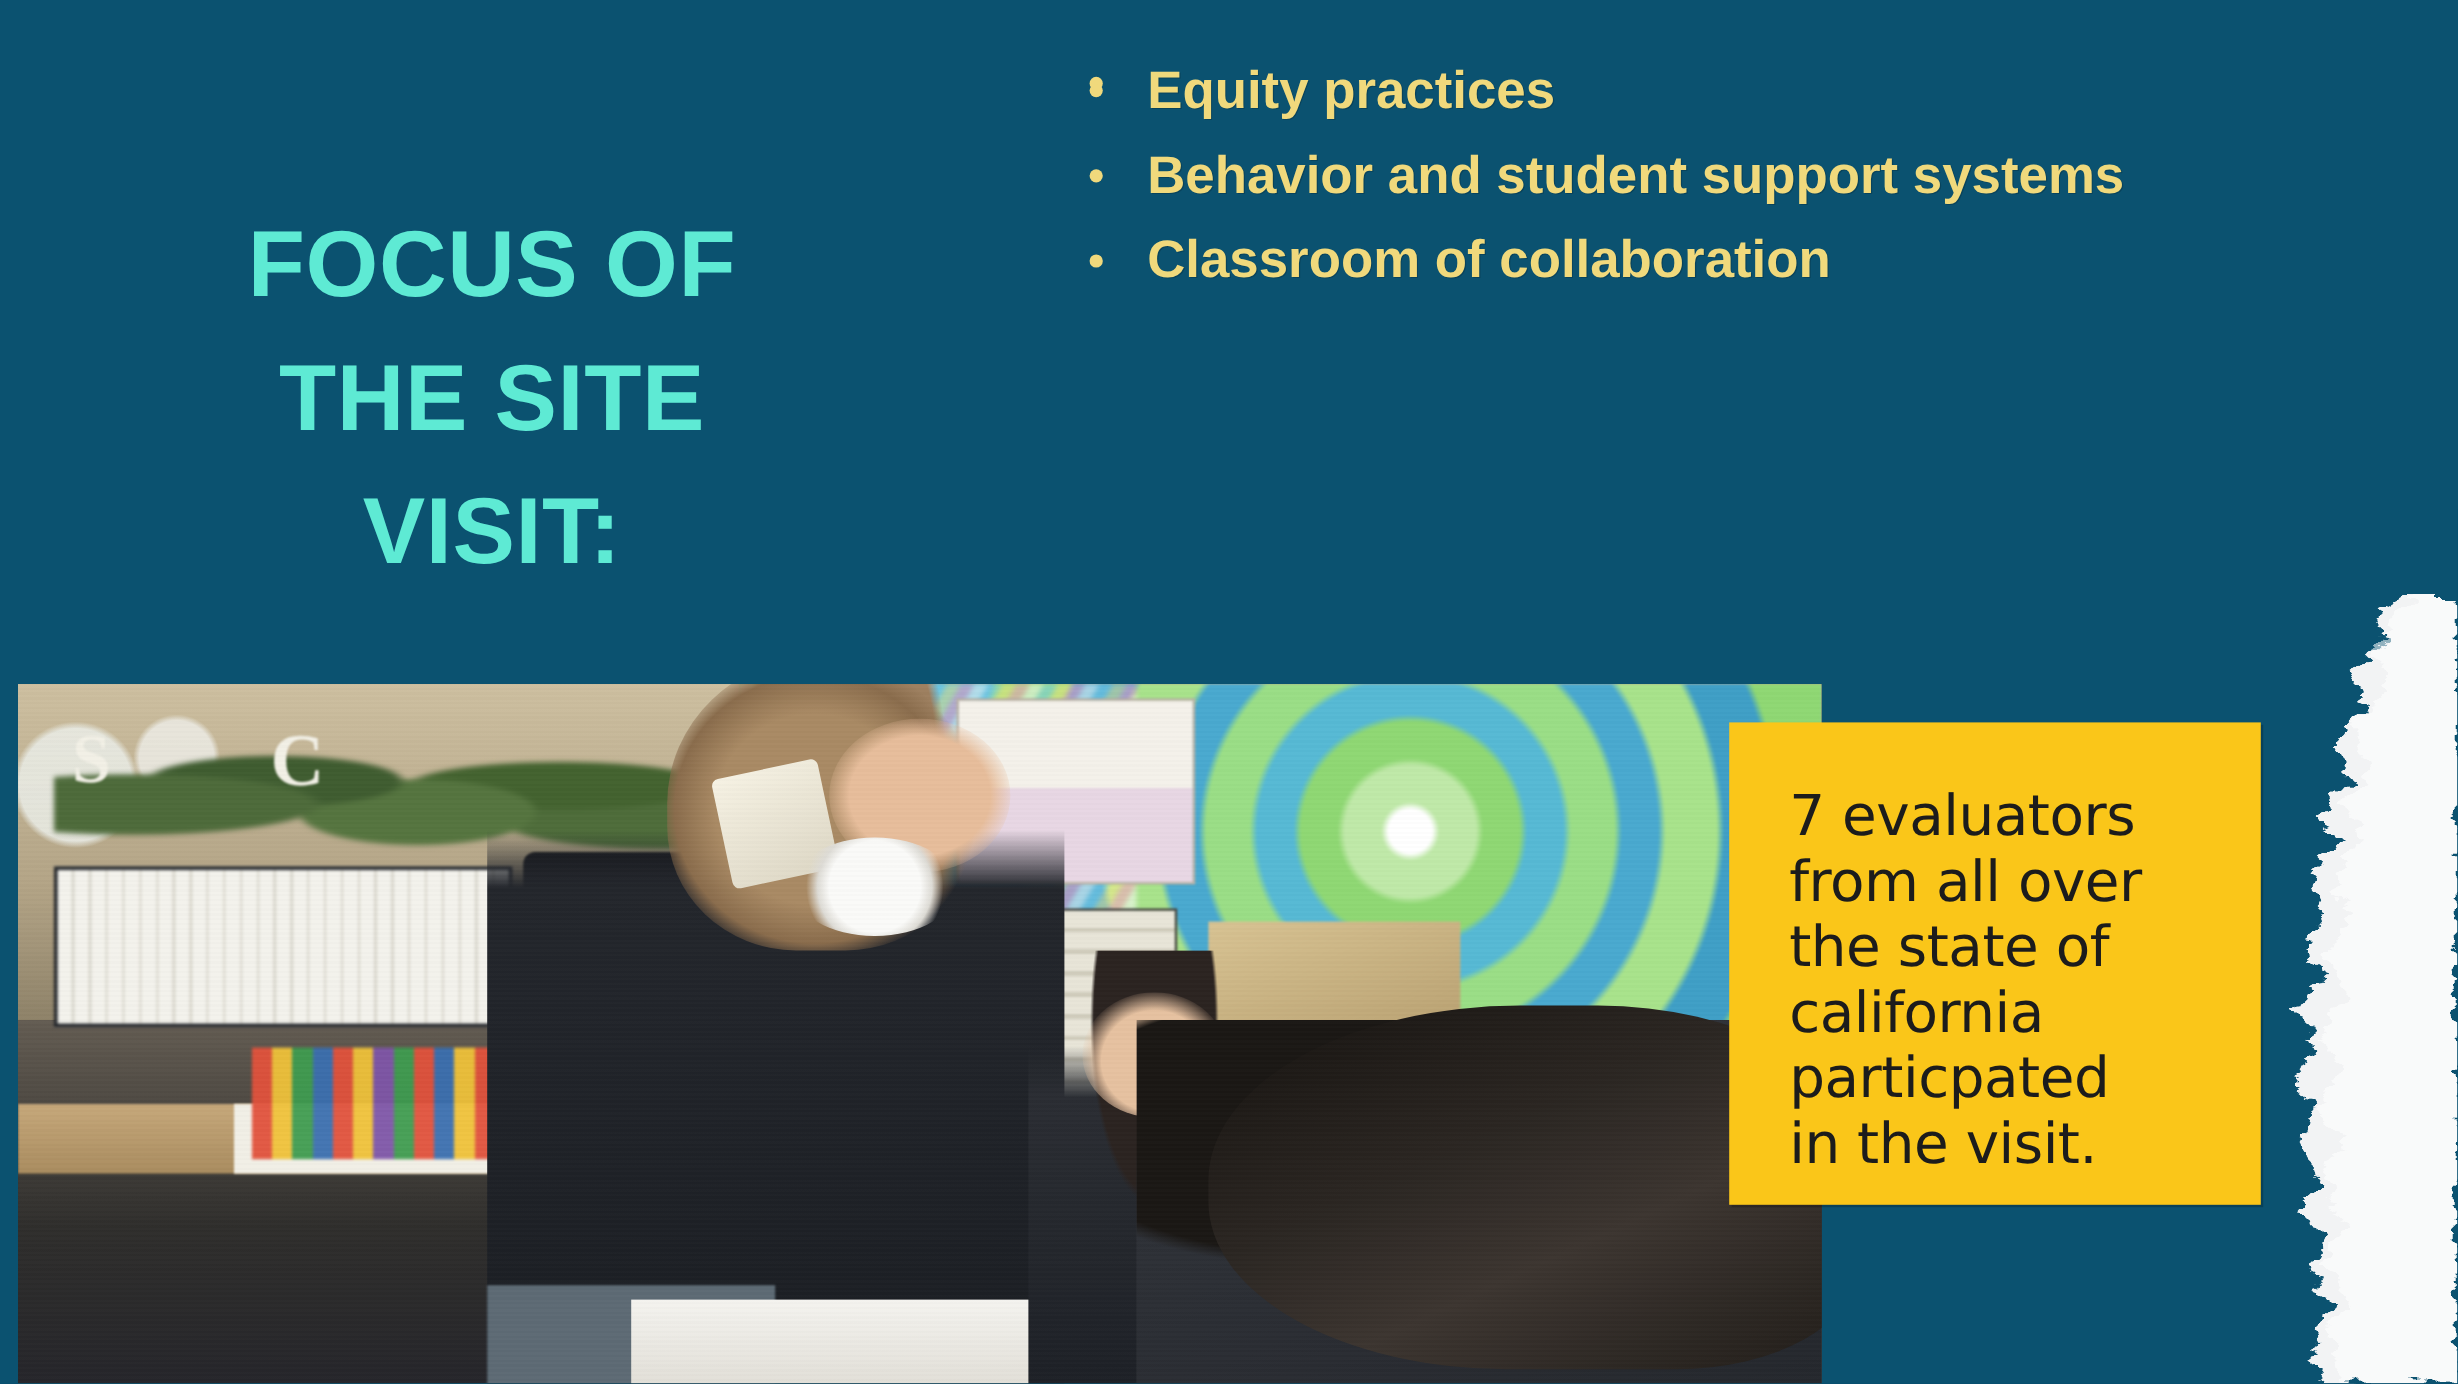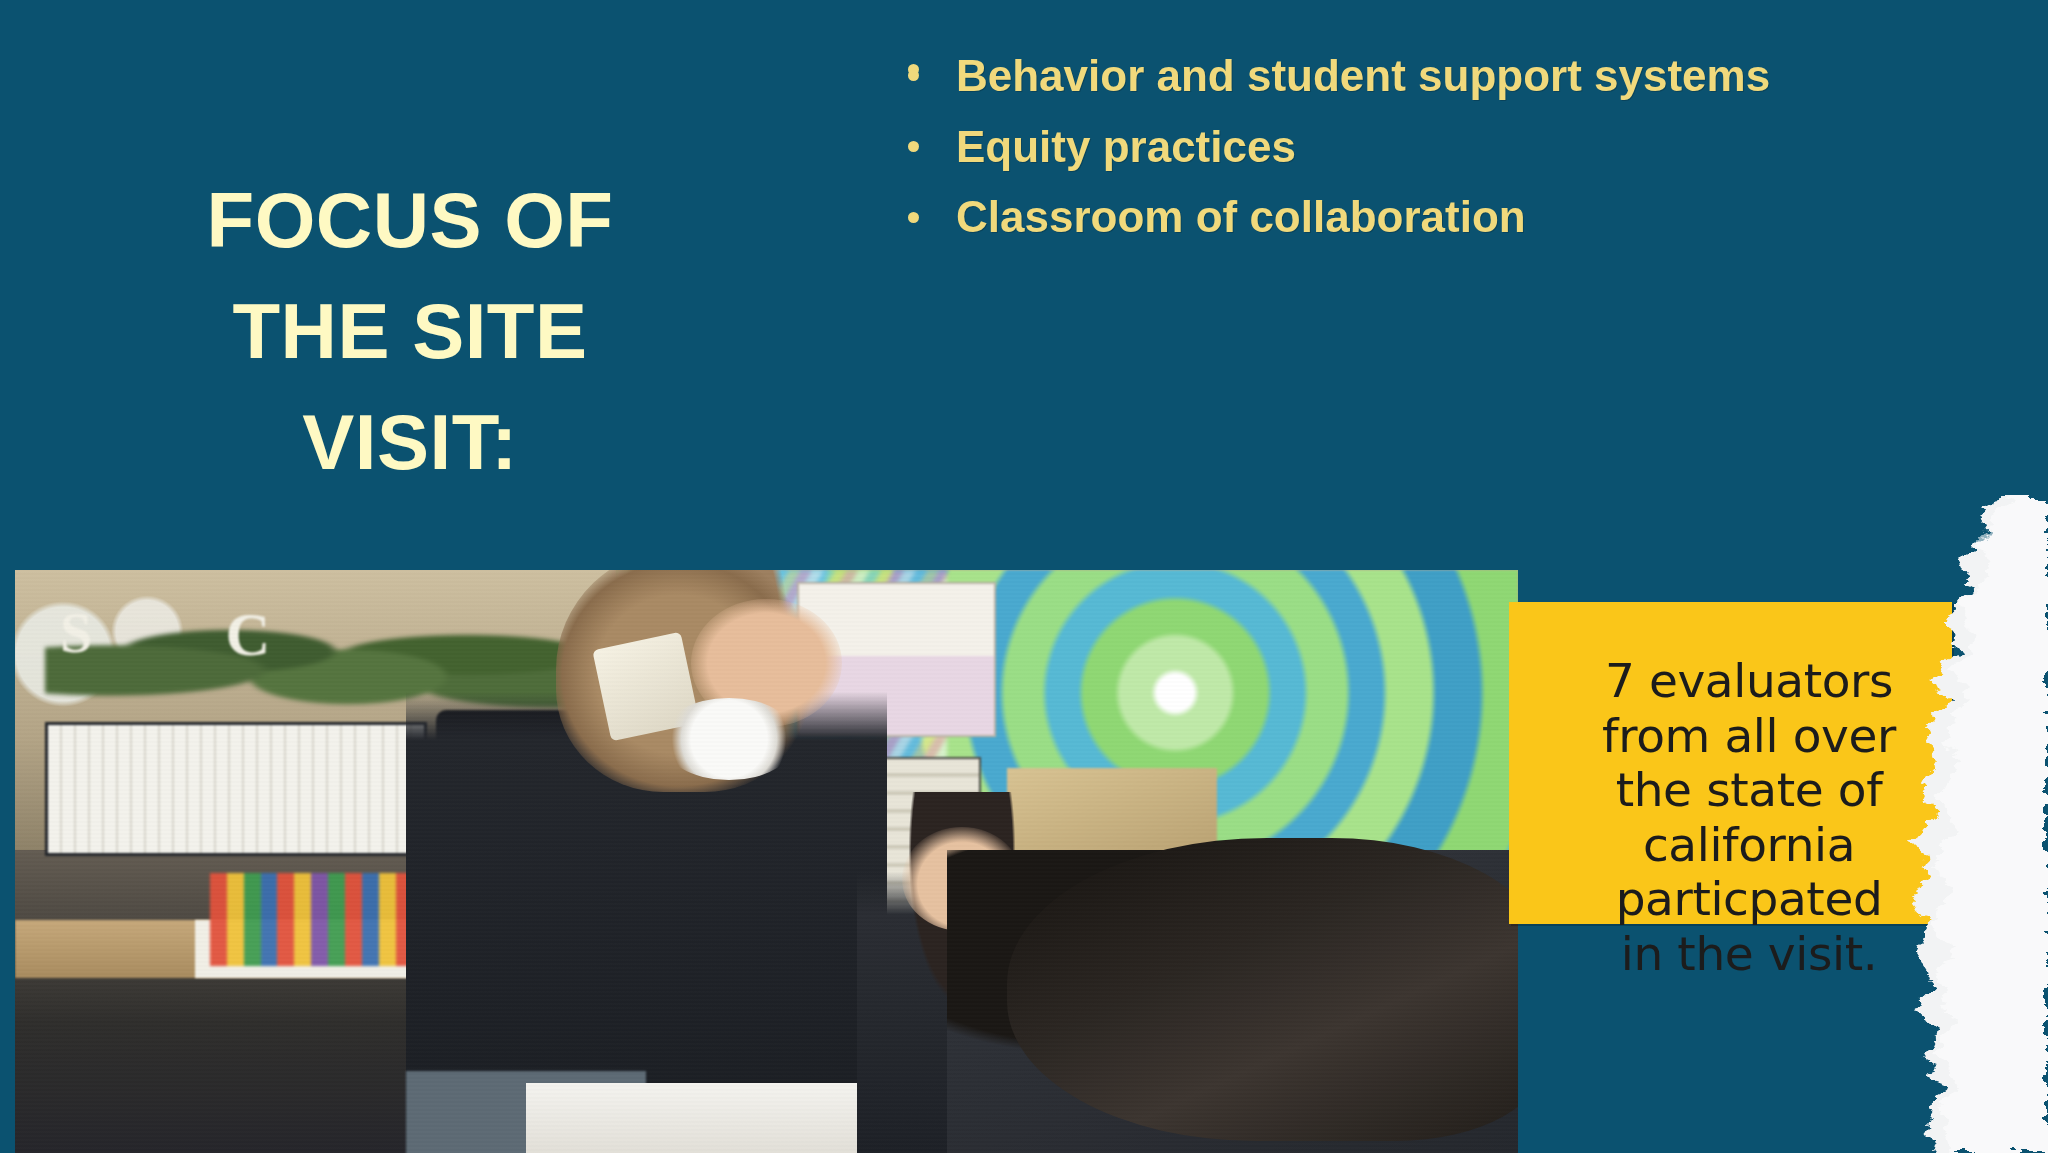--- a/index.html
+++ b/index.html
@@ -16,21 +16,21 @@
     font-family: "Liberation Sans", sans-serif;
   }
 
   
   .title {
     position: absolute;
     left: 120px;
     top: 165px;
     width: 580px;
     text-align: center;
-    color: #fef9c3;
+    color: #5eead4;
     font-family: "Liberation Sans", sans-serif;
     font-weight: bold;
     font-size: 78px;
     line-height: 1.42;
     letter-spacing: 0.5px;
     white-space: pre-line;
   }
 
   
   .bullets {
@@ -273,27 +273,26 @@
   .photo-grain {
     position: absolute; inset: 0;
     background:
       repeating-linear-gradient(0deg, rgba(255,255,255,0.012) 0 2px, rgba(0,0,0,0.012) 2px 4px);
     pointer-events: none;
   }
 
   
   .callout {
     position: absolute;
-    left: 1509px;
+    left: 1441px;
     top: 602px;
     width: 443px;
-    height: 322px;
+    height: 402px;
     background: #fac619;
     box-shadow: 2px 2px 0 rgba(0,0,0,0.20);
-    text-align: center;
   }
   .callout-text {
     position: absolute;
     left: 50px;
     top: 52px;
     width: 380px;
     color: #1c1c1c;
     font-family: "DejaVu Sans", sans-serif;
     font-size: 47px;
     line-height: 1.16;
@@ -321,25 +320,25 @@
   <div class="title">FOCUS OF
 THE SITE
 VISIT:</div>
 
   <ul class="bullets">
     <li>
       <span class="dot"></span>
     </li>
     <li>
       <span class="dot"></span>
-      <span>Behavior and student support systems</span>
+      <span>Equity practices</span>
     </li>
     <li>
       <span class="dot"></span>
-      <span>Equity practices</span>
+      <span>Behavior and student support systems</span>
     </li>
     <li>
       <span class="dot"></span>
       <span>Classroom of collaboration</span>
     </li>
   </ul>
 
   <div class="photo">
     <div class="scene">
       <div class="room-top"></div>

